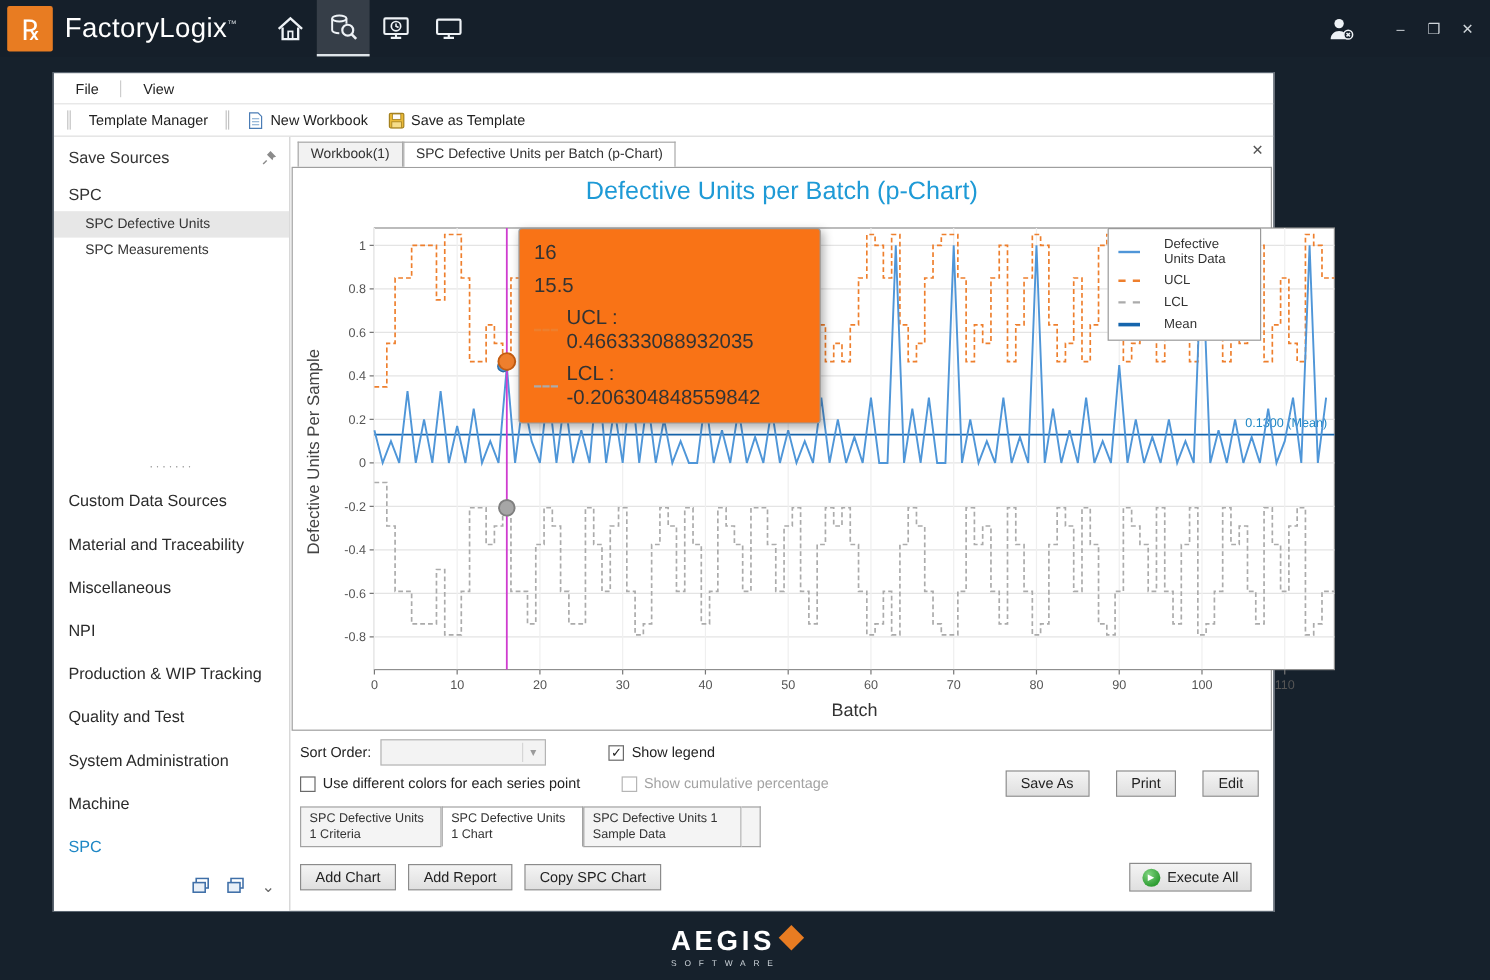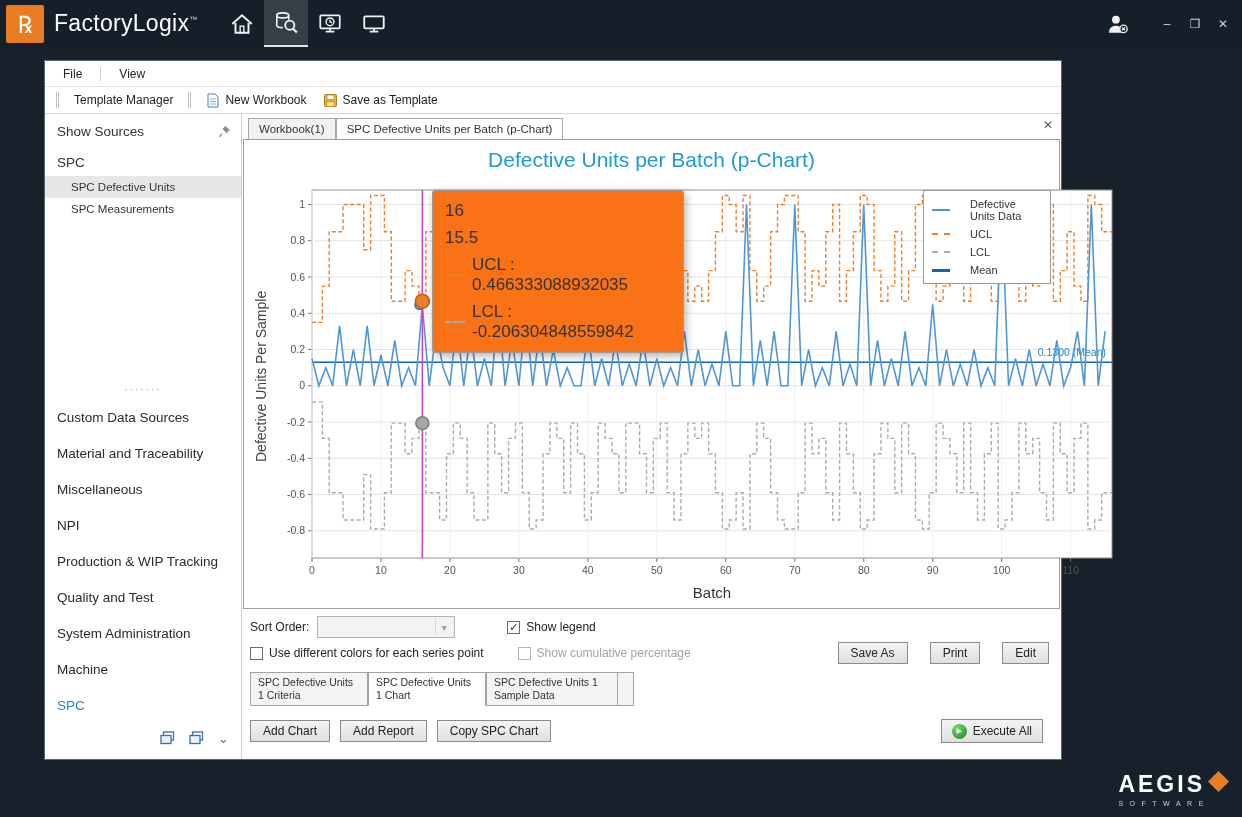--- a/index.html
+++ b/index.html
@@ -87,21 +87,21 @@
   .subtab { width:118px; border:1px solid #a3a3a3; background:#f4f4f4; font-size:10.5px; color:#333; padding:3px 7px; line-height:1.25; cursor:pointer; min-height:34px; }
   .subtab.active { background:#fff; border-bottom-color:#fff; }
   .subtab.wide { width:132px; }
   .subtab-stub { width:16px; min-height:34px; border:1px solid #a3a3a3; border-left:none; background:#f4f4f4; }
   .row4 { display:flex; align-items:center; margin-top:13px; }
   .row4 .btn { margin-right:10px; }
   .exec-btn { margin-left:auto; margin-right:4px; display:flex; align-items:center; gap:6px; padding:0 10px; height:24px; }
   .exec-icon { width:15px; height:15px; border-radius:50%; background:radial-gradient(circle at 35% 30%, #7fd37f, #2f9e33 70%); display:inline-flex; align-items:center; justify-content:center; color:#fff; font-size:7px; }
 
   
-  .footer { position:absolute; left:0; bottom:0; width:1242px; height:57px; display:flex; align-items:center; justify-content:flex-end; padding-right:16px; }
+  .footer { position:absolute; left:0; bottom:0; width:1242px; height:57px; display:flex; align-items:center; justify-content:center; padding-right:16px; }
   .aegis { display:flex; flex-direction:column; align-items:flex-start; }
   .aegis-top { display:flex; align-items:center; }
   .aegis-brand { color:#fff; font-size:23px; font-weight:bold; letter-spacing:3px; }
   .aegis-diamond { width:15px; height:15px; background:#e87c22; transform:rotate(45deg); margin-left:6px; margin-top:-6px; }
   .aegis-sub { color:#cdd4da; font-size:7px; letter-spacing:6.5px; margin-top:2px; }
 
   svg.ic { display:block; }
 </style>
 </head>
 <body>
@@ -186,21 +186,21 @@
           <rect x="3.5" y="8.5" width="8" height="5" fill="#f6dd8a" stroke="#a5821f" stroke-width="0.7"></rect>
         </svg>
       <span>Save as Template</span>
     </span>
   </div>
 
   <div class="content">
 
     <div class="sidebar">
       <div class="ds-header">
-        <span>Show Sources</span>
+        <span>Save Sources</span>
         <svg class="ic" width="13" height="13" viewBox="0 0 14 14">
             <path d="M8 1 l5 5 -2.4 0.8 -0.8 2.4 -5-5 z" fill="#8b8b8b"></path>
             <path d="M4.6 9.4 L1.4 12.6" stroke="#8b8b8b" stroke-width="1.3"></path>
           </svg>
       </div>
       <div class="ds-group">SPC</div>
       <div class="ds-item selected">SPC Defective Units</div>
       <div class="ds-item">SPC Measurements</div>
       <div class="ds-spacer"></div>
       <div class="splitter">·······</div>

